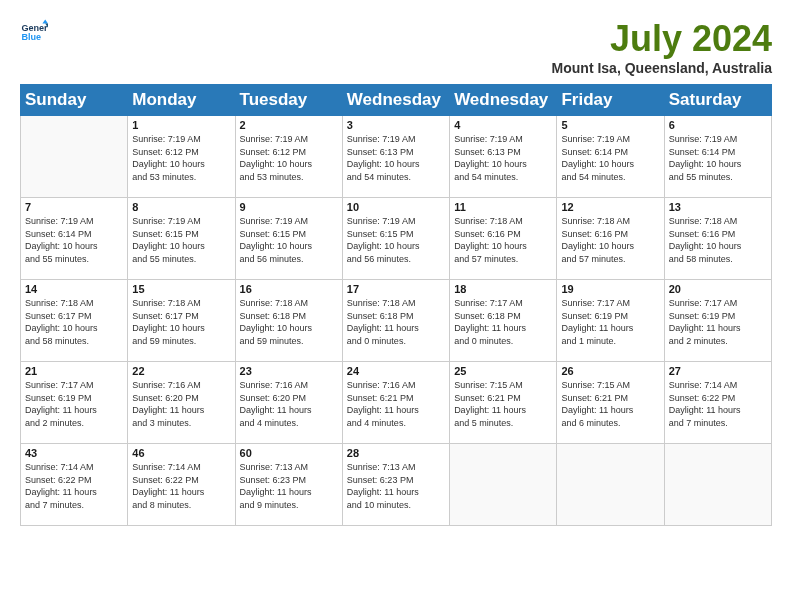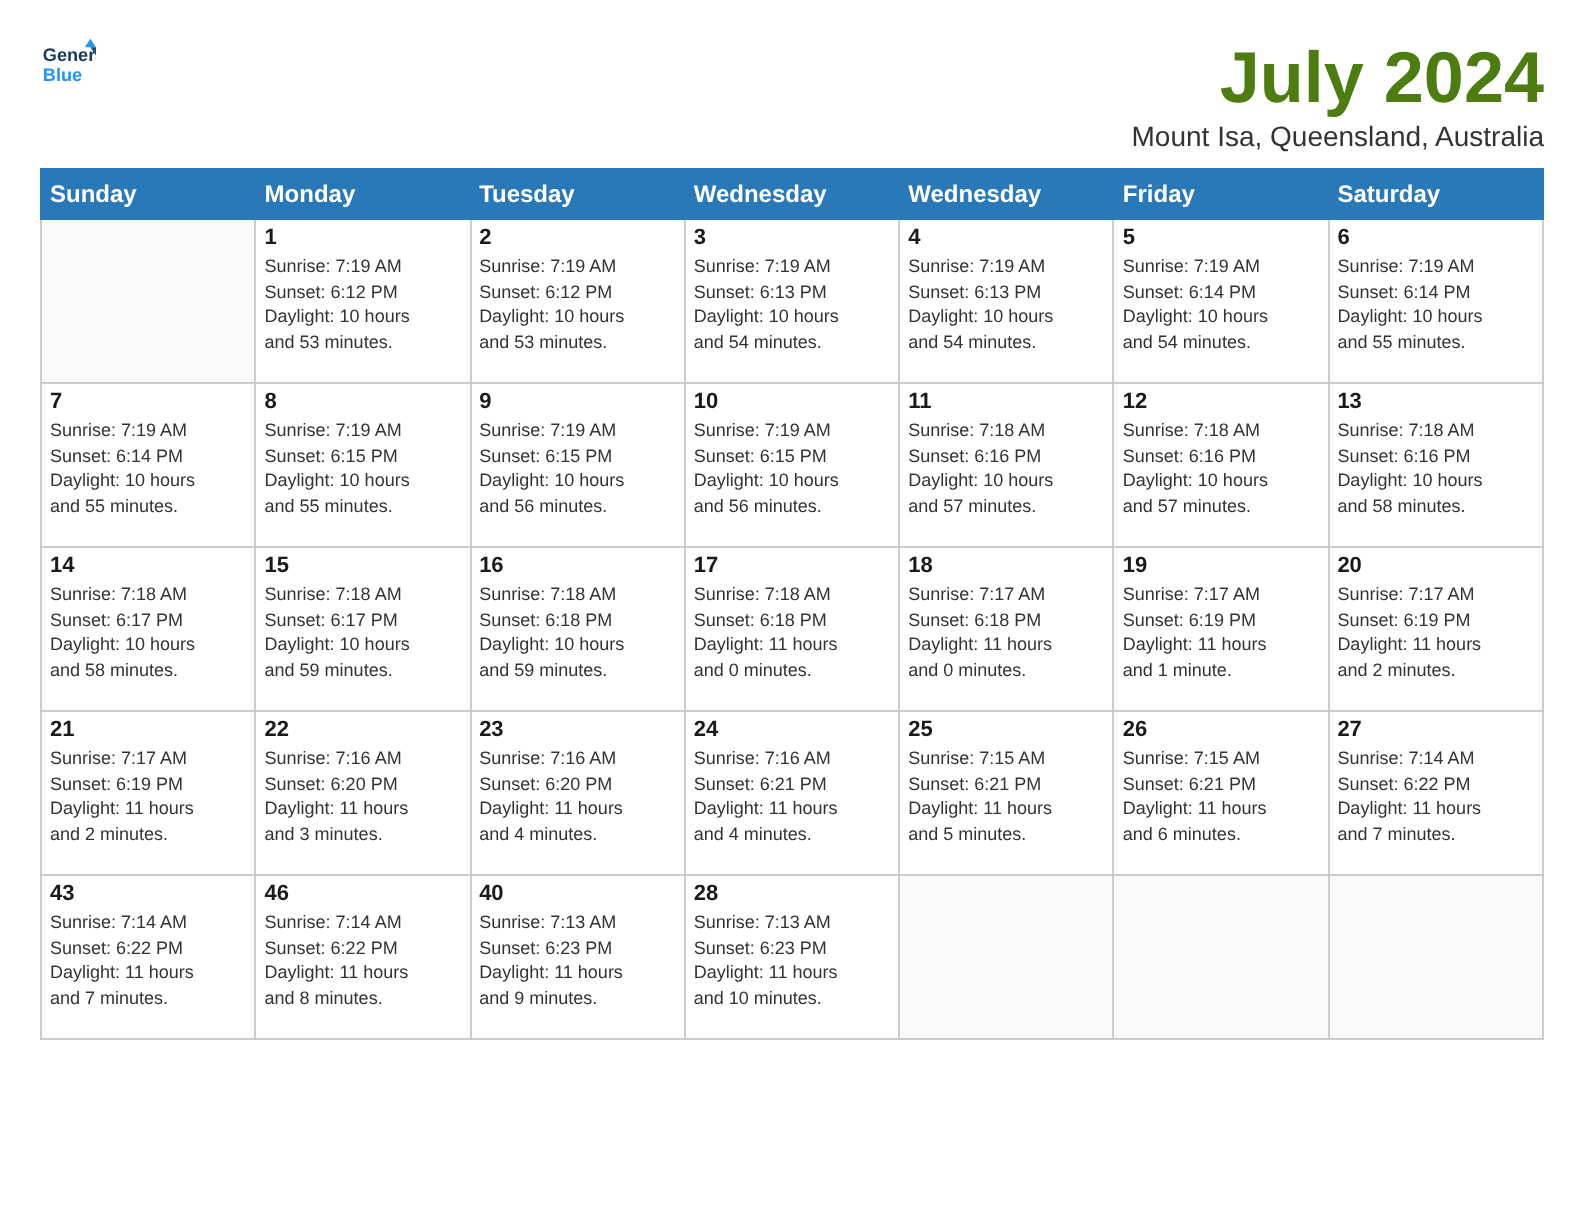--- a/index.html
+++ b/index.html
@@ -34,30 +34,31 @@
       text-align: right;
     }
     .month-title {
       font-size: 36px;
       font-weight: bold;
       color: #4d7c0f;
     }
     .location {
       font-size: 14px;
       color: #333;
+      font-weight: bold;
     }
     table {
       width: 100%;
       border-collapse: collapse;
       table-layout: fixed;
     }
     thead th {
       background-color: #2979b8;
       color: #fff;
-      font-size: 12px;
+      font-size: 17px;
       font-weight: bold;
       padding: 5px 4px;
       text-align: left;
       border: 1px solid #2979b8;
     }
     tbody td {
       border: 1px solid #ccc;
       vertical-align: top;
       padding: 3px 4px;
       font-size: 9.5px;
@@ -319,21 +320,21 @@
 and 7 minutes.</div>
           </td>
           <td>
             <span class="day-num">46</span>
             <div class="day-info" style="white-space: pre-line;">Sunrise: 7:14 AM
 Sunset: 6:22 PM
 Daylight: 11 hours
 and 8 minutes.</div>
           </td>
           <td>
-            <span class="day-num">40</span>
+            <span class="day-num">60</span>
             <div class="day-info" style="white-space: pre-line;">Sunrise: 7:13 AM
 Sunset: 6:23 PM
 Daylight: 11 hours
 and 9 minutes.</div>
           </td>
           <td>
             <span class="day-num">28</span>
             <div class="day-info" style="white-space: pre-line;">Sunrise: 7:13 AM
 Sunset: 6:23 PM
 Daylight: 11 hours

